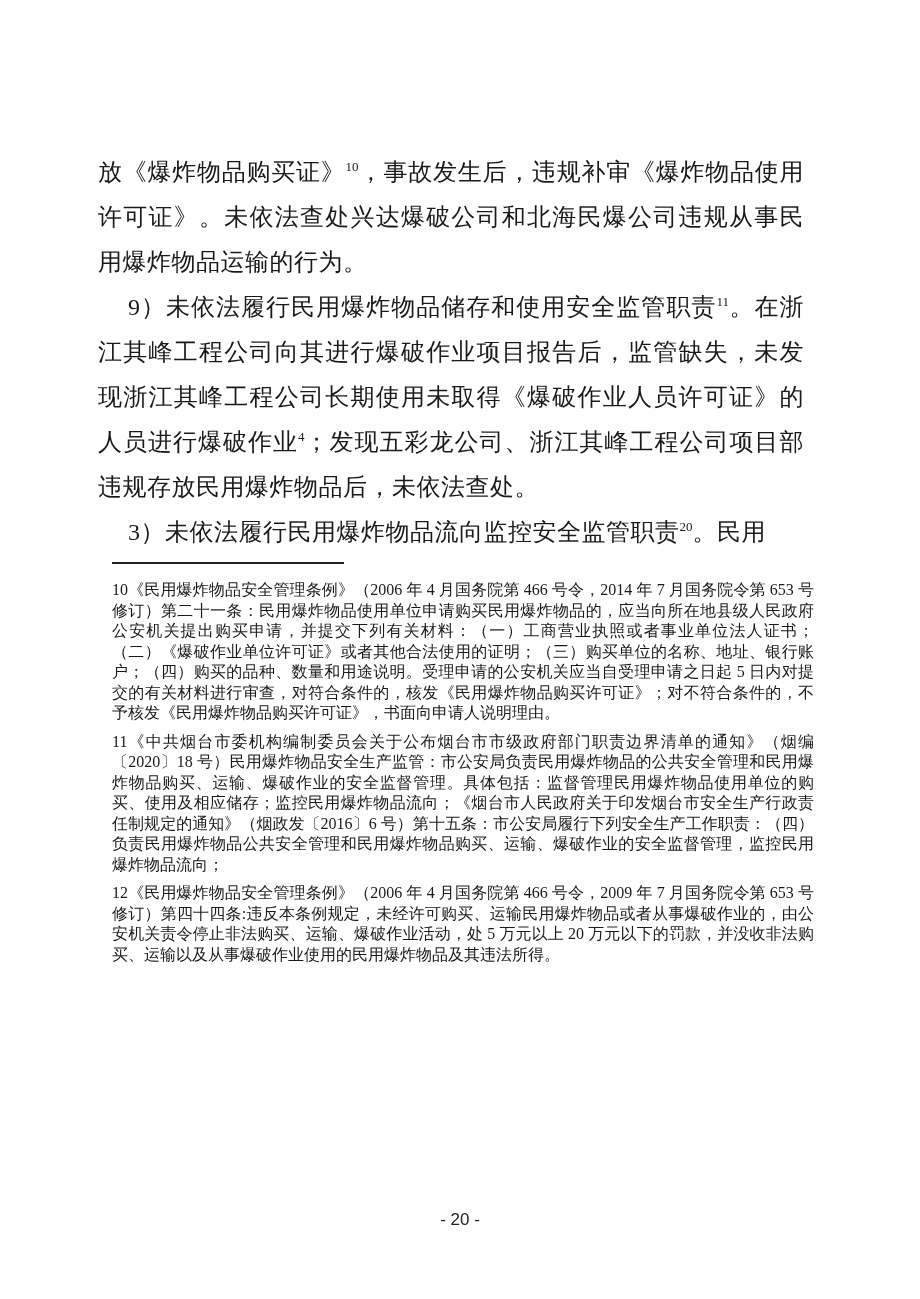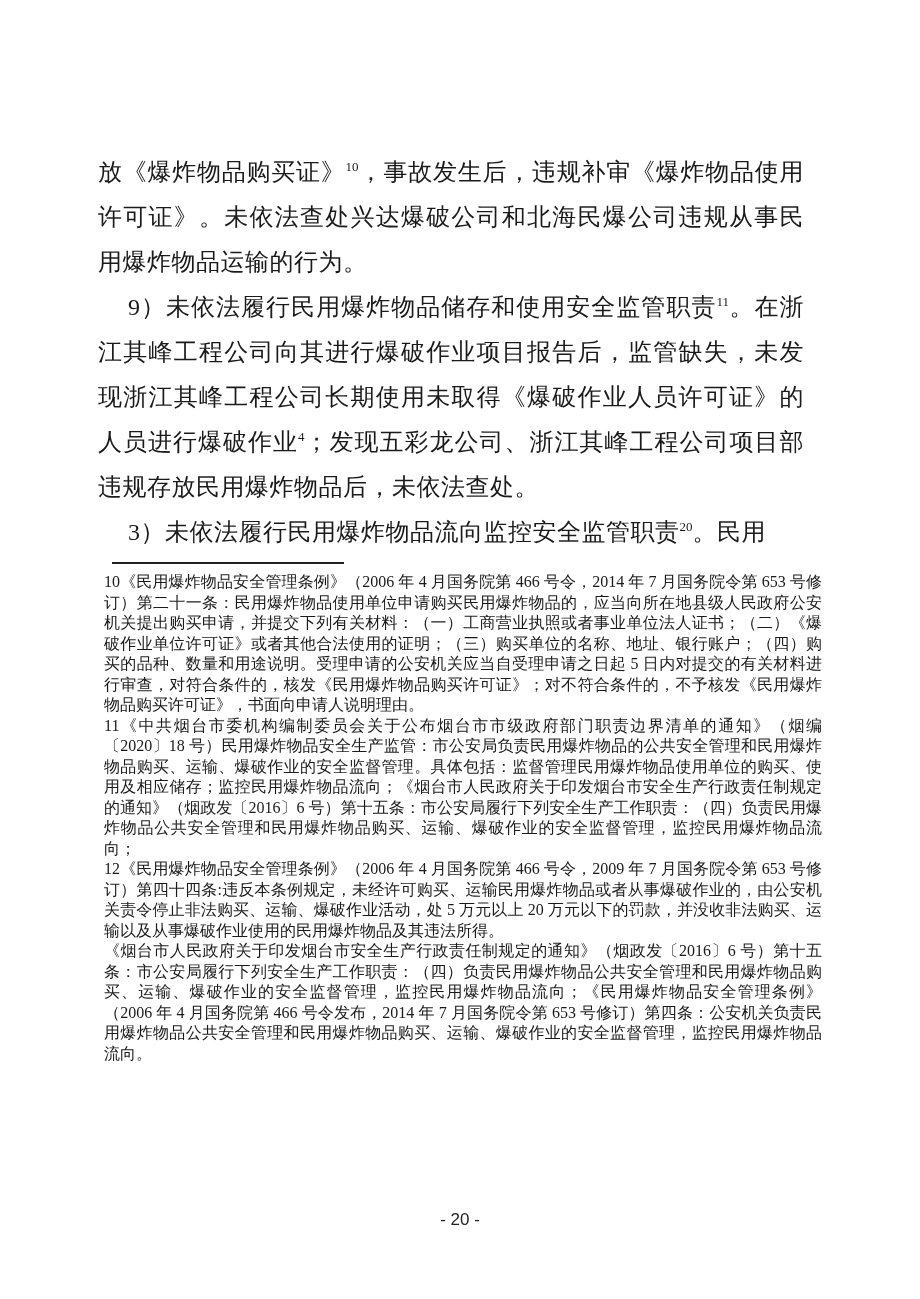--- a/index.html
+++ b/index.html
@@ -52,21 +52,21 @@
     left: 104px;
     top: 572px;
     width: 718px;
     font-family: "Liberation Serif", "DejaVu Serif", serif;
     font-size: 16px;
     line-height: 20.5px;
     text-align: justify;
     text-justify: inter-ideograph;
   }
   .footnotes p {
-    margin: 0;
+    margin: 8px;
   }
   .page-number {
     position: absolute;
     left: 0;
     top: 1178px;
     width: 100%;
     text-align: center;
     font-family: "Liberation Sans", "DejaVu Sans", sans-serif;
     font-size: 17px;
     color: #222222;
@@ -87,18 +87,17 @@
     <p class="indent"><span>3）未依法履行民用爆炸物品流向监控安全监管职责</span><sup class="fnref">20</sup><span>。民用</span></p>
 
   </div>
 
   <div class="footnote-sep"></div>
 
   <div class="footnotes">
     <p><span>10《民用爆炸物品安全管理条例》（2006 年 4 月国务院第 466 号令，2014 年 7 月国务院令第 653 号修订）第二十一条：民用爆炸物品使用单位申请购买民用爆炸物品的，应当向所在地县级人民政府公安机关提出购买申请，并提交下列有关材料：（一）工商营业执照或者事业单位法人证书；（二）《爆破作业单位许可证》或者其他合法使用的证明；（三）购买单位的名称、地址、银行账户；（四）购买的品种、数量和用途说明。受理申请的公安机关应当自受理申请之日起 5 日内对提交的有关材料进行审查，对符合条件的，核发《民用爆炸物品购买许可证》；对不符合条件的，不予核发《民用爆炸物品购买许可证》，书面向申请人说明理由。</span></p>
     <p><span>11《中共烟台市委机构编制委员会关于公布烟台市市级政府部门职责边界清单的通知》（烟编〔2020〕18 号）民用爆炸物品安全生产监管：市公安局负责民用爆炸物品的公共安全管理和民用爆炸物品购买、运输、爆破作业的安全监督管理。具体包括：监督管理民用爆炸物品使用单位的购买、使用及相应储存；监控民用爆炸物品流向；《烟台市人民政府关于印发烟台市安全生产行政责任制规定的通知》（烟政发〔2016〕6 号）第十五条：市公安局履行下列安全生产工作职责：（四）负责民用爆炸物品公共安全管理和民用爆炸物品购买、运输、爆破作业的安全监督管理，监控民用爆炸物品流向；</span></p>
     <p><span>12《民用爆炸物品安全管理条例》（2006 年 4 月国务院第 466 号令，2009 年 7 月国务院令第 653 号修订）第四十四条:违反本条例规定，未经许可购买、运输民用爆炸物品或者从事爆破作业的，由公安机关责令停止非法购买、运输、爆破作业活动，处 5 万元以上 20 万元以下的罚款，并没收非法购买、运输以及从事爆破作业使用的民用爆炸物品及其违法所得。</span></p>
-    <p><span>《烟台市人民政府关于印发烟台市安全生产行政责任制规定的通知》（烟政发〔2016〕6 号）第十五条：市公安局履行下列安全生产工作职责：（四）负责民用爆炸物品公共安全管理和民用爆炸物品购买、运输、爆破作业的安全监督管理，监控民用爆炸物品流向；《民用爆炸物品安全管理条例》（2006 年 4 月国务院第 466 号令发布，2014 年 7 月国务院令第 653 号修订）第四条：公安机关负责民用爆炸物品公共安全管理和民用爆炸物品购买、运输、爆破作业的安全监督管理，监控民用爆炸物品流向。</span></p>
   </div>
 
   <div class="page-number">- 20 -</div>
 
 </div>
 
 </body></html>

